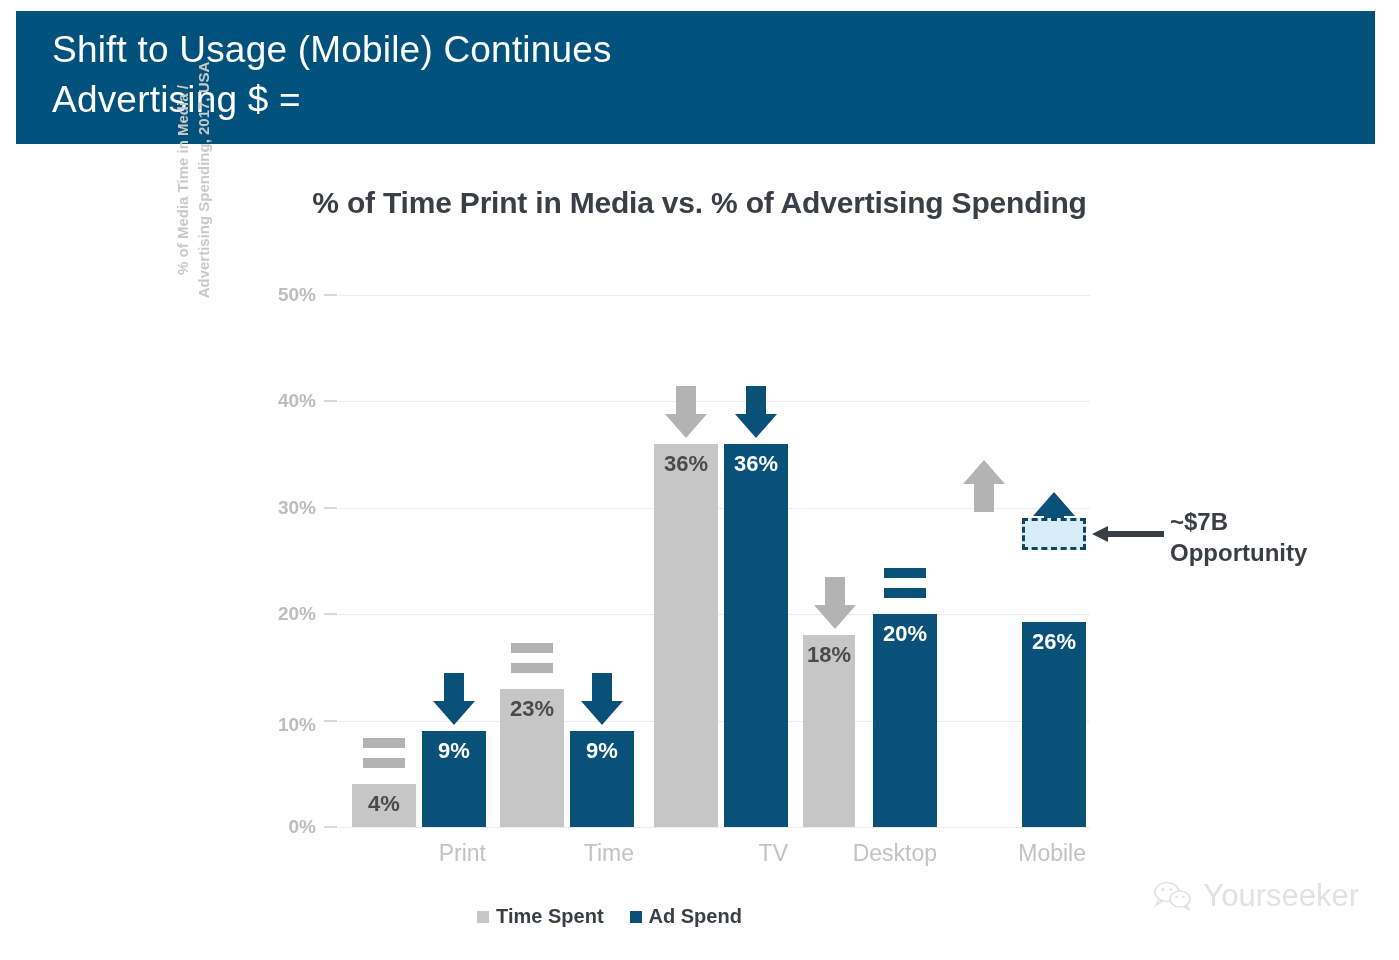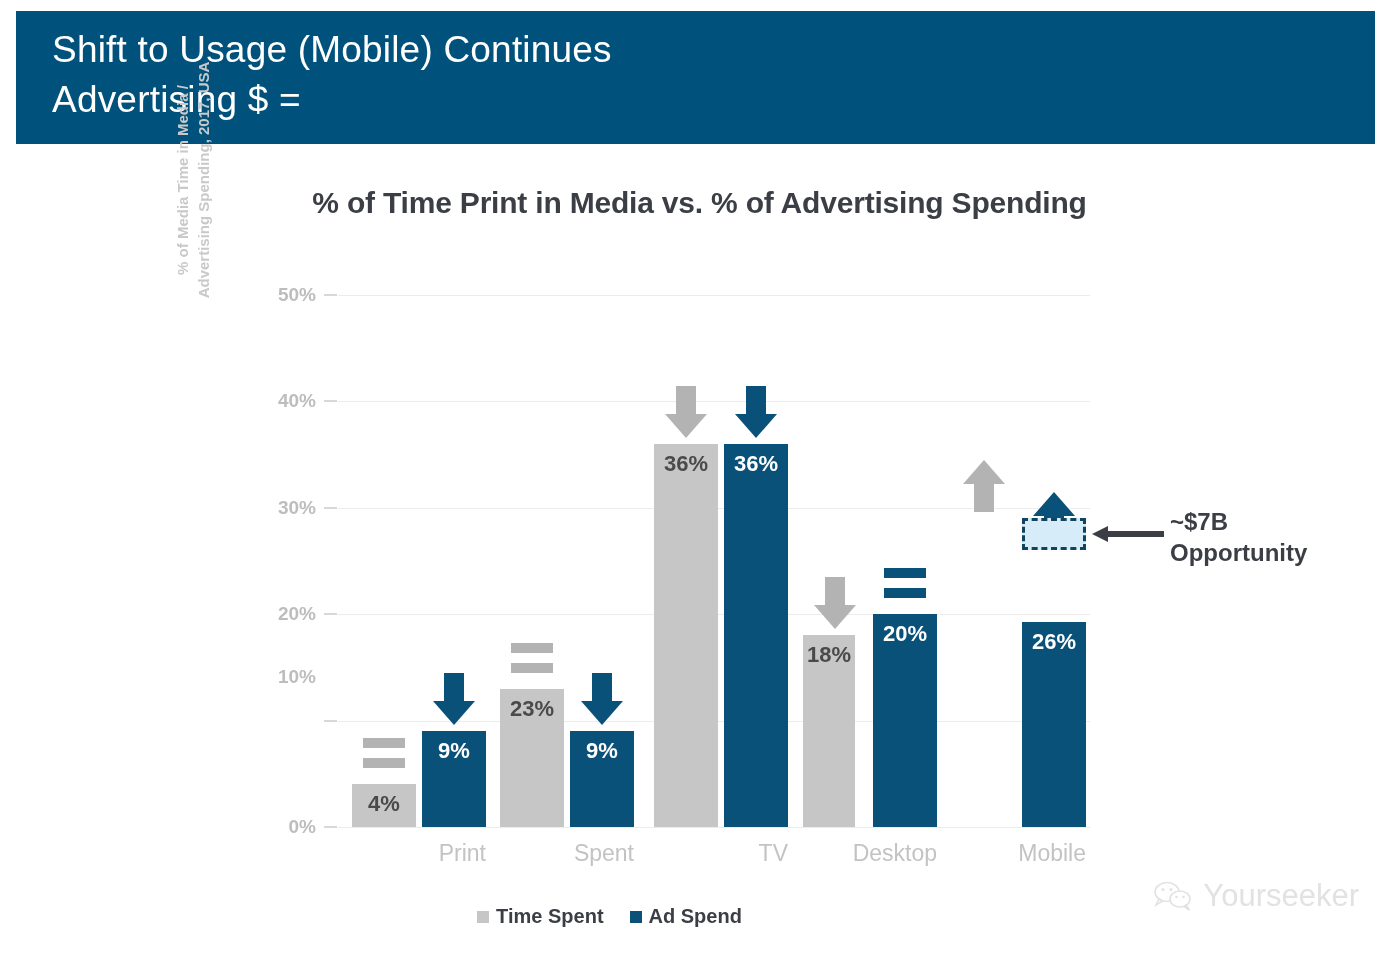--- a/index.html
+++ b/index.html
@@ -190,21 +190,21 @@
       <div class="gridline" style="top: 720.6px;"></div>
       <div class="gridline" style="top: 614.2px;"></div>
       <div class="gridline" style="top: 507.8px;"></div>
       <div class="gridline" style="top: 401.4px;"></div>
       <div class="gridline" style="top: 295px;"></div>
     </div>
   <div id="tick-layer">
       <div class="tick-dash" style="top: 827px;"></div>
       <div class="tick-label" style="top: 827px;">0%</div>
       <div class="tick-dash" style="top: 720.6px;"></div>
-      <div class="tick-label" style="top: 677px;">10%</div>
+      <div class="tick-label" style="top: 725px;">10%</div>
       <div class="tick-dash" style="top: 614.2px;"></div>
       <div class="tick-label" style="top: 614.2px;">20%</div>
       <div class="tick-dash" style="top: 507.8px;"></div>
       <div class="tick-label" style="top: 507.8px;">30%</div>
       <div class="tick-dash" style="top: 401.4px;"></div>
       <div class="tick-label" style="top: 401.4px;">40%</div>
       <div class="tick-dash" style="top: 295px;"></div>
       <div class="tick-label" style="top: 295px;">50%</div>
     </div>
 
@@ -240,21 +240,21 @@
           </svg>
         </div>
         <div class="bar blue" style="left: 70px; width: 64px; height: 95.76px;">
           <span class="bar-value">9%</span>
         </div>
         <div class="indicator" style="left: 79px; top: 376.24px;">
           <svg viewBox="0 0 46 56" preserveAspectRatio="none">
             <path d="M23 54 L44 30 L33 30 L33 2 L13 2 L13 30 L2 30 Z" fill="#0a5179"></path>
           </svg>
         </div>
-        <div class="cat-label">Spent</div>
+        <div class="cat-label">Time</div>
       </div>
       <div class="group" style="left: 654px; width: 134px; top: 295px;">
         <div class="bar gray" style="left: 0px; width: 64px; height: 383.04px;">
           <span class="bar-value">36%</span>
         </div>
         <div class="indicator" style="left: 9px; top: 88.96px;">
           <svg viewBox="0 0 46 56" preserveAspectRatio="none">
             <path d="M23 54 L44 30 L33 30 L33 2 L13 2 L13 30 L2 30 Z" fill="#b3b3b3"></path>
           </svg>
         </div>

